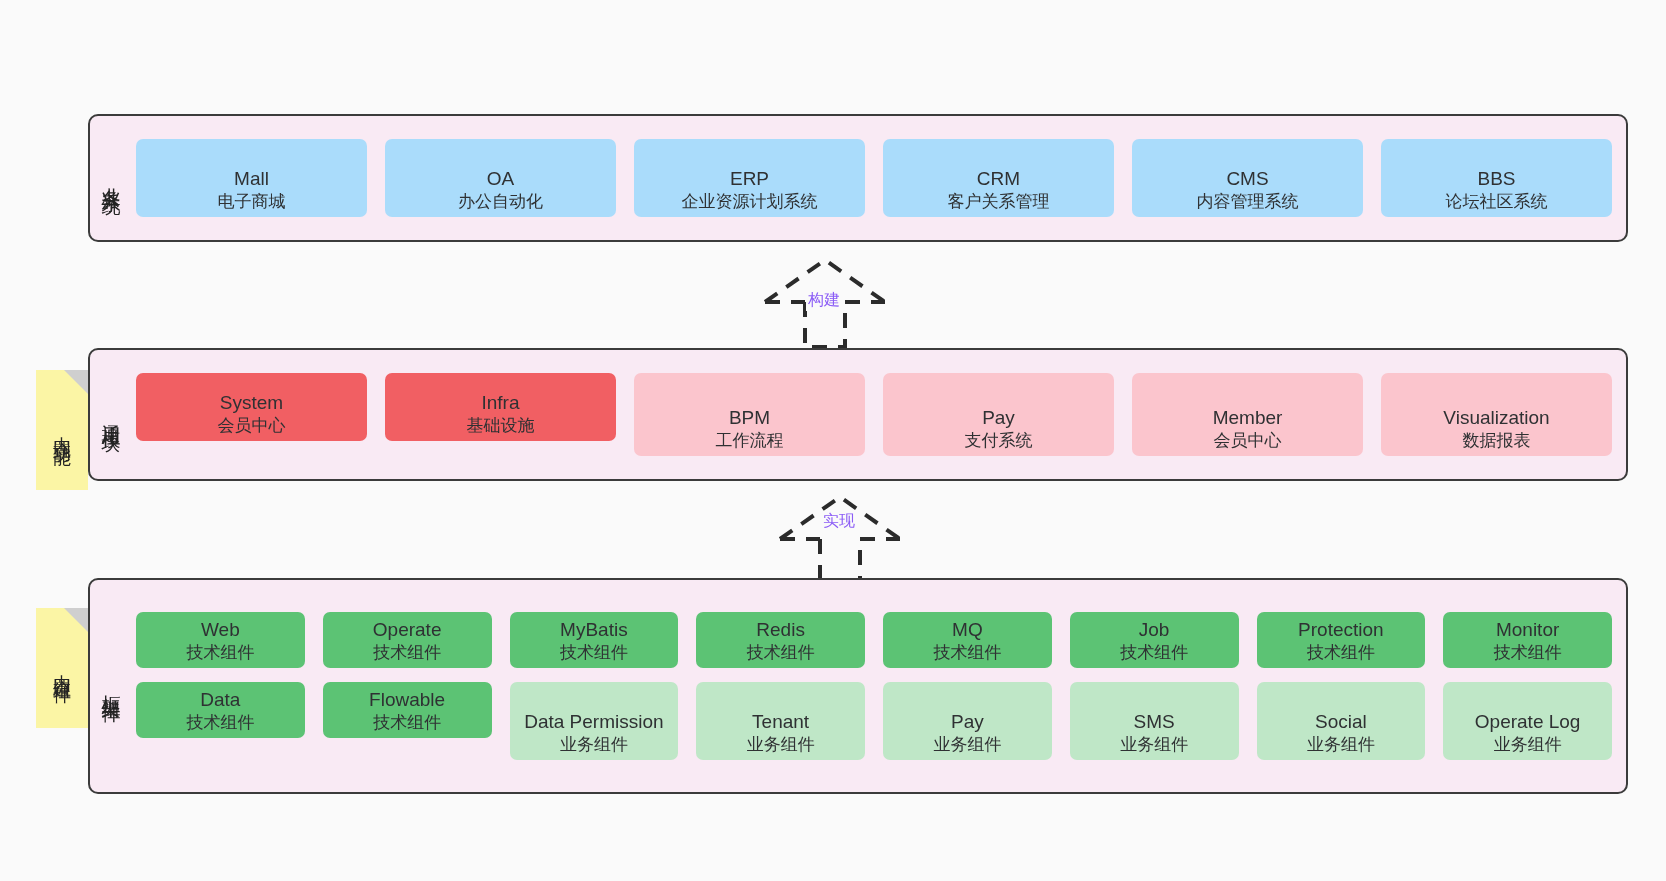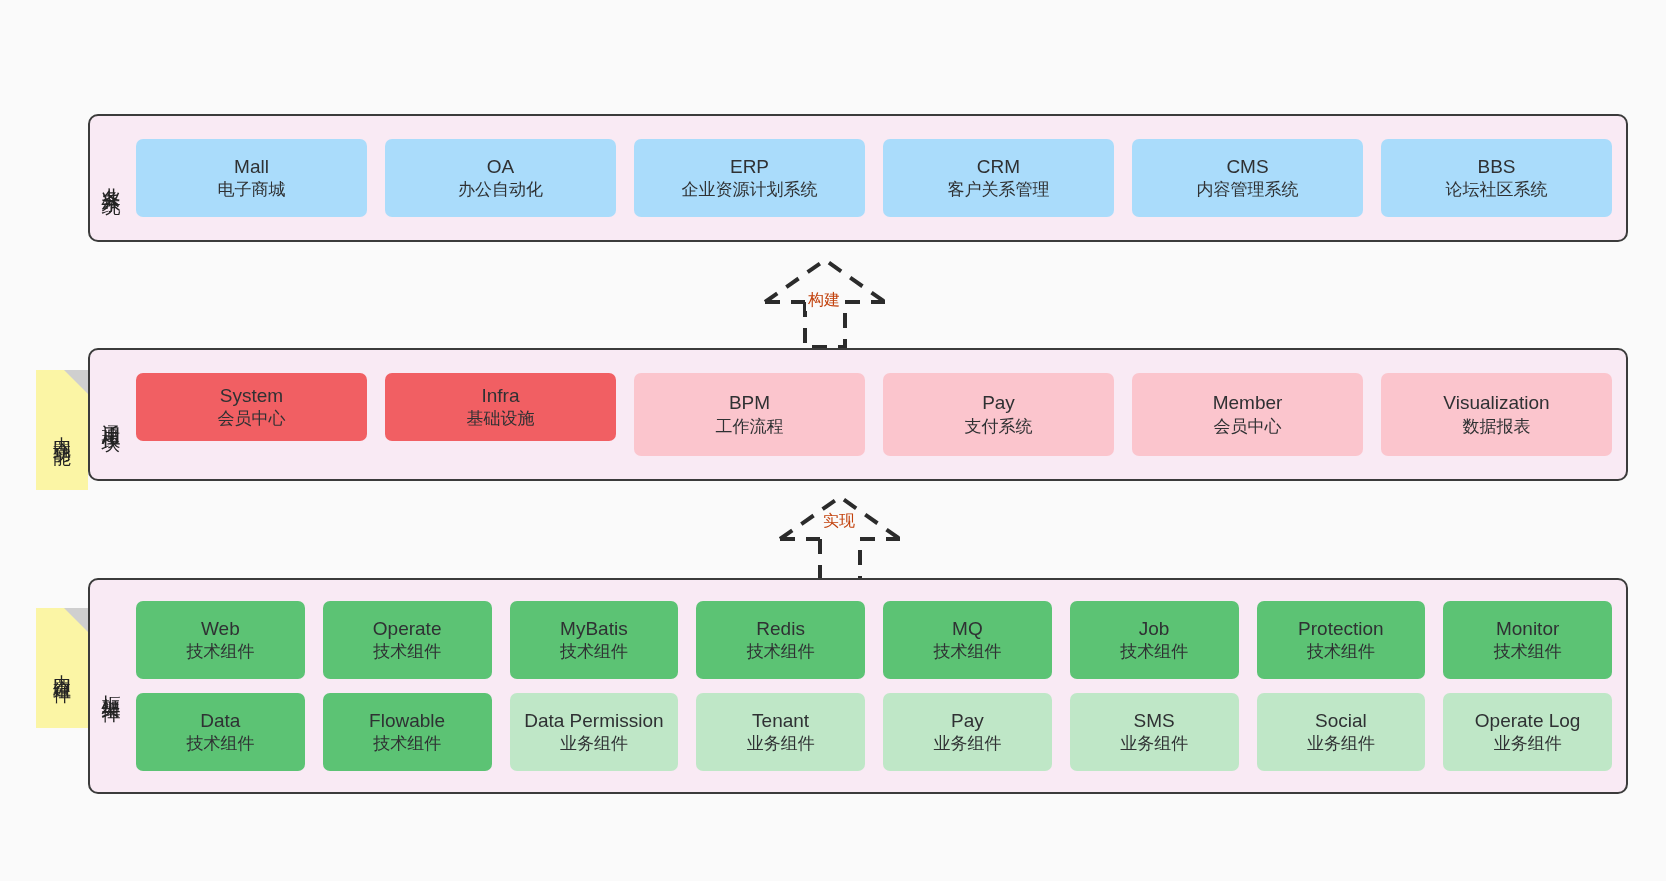--- a/index.html
+++ b/index.html
@@ -58,33 +58,33 @@
   }
 
   
   .card {
     flex: 1 1 0;
     box-sizing: border-box;
     border-radius: 7px;
     display: flex;
     flex-direction: column;
     align-items: center;
-    justify-content: center;
+    justify-content: flex-end;
     text-align: center;
     color: #2f3133;
     line-height: 1.28;
     padding: 4px 6px;
   }
   .card .t1 { font-size: 19px; }
   .card .t2 { font-size: 17px; }
 
   .biz-card  { background: #aadcfb; height: 78px; }
   .mod-strong{ background: #f15f63; height: 68px; }
   .mod-soft  { background: #fbc5cd; height: 83px; }
-  .fw-tech   { background: #5cc374; height: 78px; }
+  .fw-tech   { background: #5cc374; height: 56px; }
   .fw-biz    { background: #bfe7c7; height: 78px; }
 
   
   .note {
     position: absolute;
     box-sizing: border-box;
     background: #fbf5a5;
     display: flex;
     align-items: center;
     justify-content: center;
@@ -106,21 +106,21 @@
   }
 
   
   .arrow-wrap {
     position: absolute;
     pointer-events: none;
   }
   .arrow-label {
     position: absolute;
     font-size: 16px;
-    color: #c2410c;
+    color: #8b5cf6;
     background: #fafafa;
     padding: 0 2px;
     white-space: nowrap;
     user-select: none;
   }
 </style>
 </head>
 <body>
 
 <div id="canvas">

